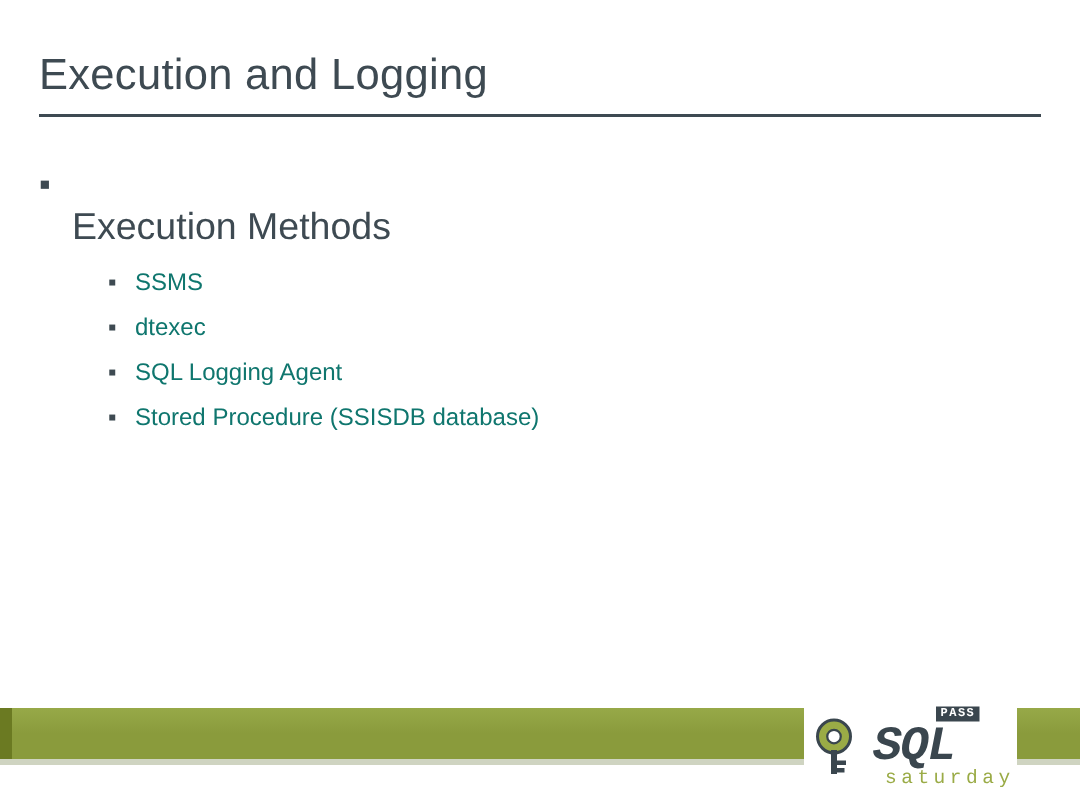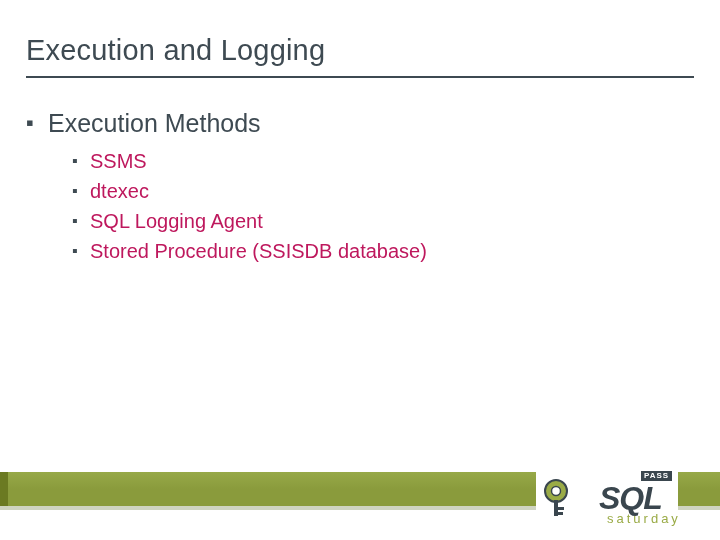--- a/index.html
+++ b/index.html
@@ -47,40 +47,41 @@
   .lvl1 .bullet {
     width: 22px;
     font-size: 22px;
     line-height: 30px;
     color: #3e4a52;
   }
   .lvl1 .text {
     font-size: 25px;
     line-height: 30px;
     color: #3e4a52;
+    margin-top: 28px;
   }
   .sub {
     margin-left: 46px;
     margin-top: 8px;
   }
   .lvl2 {
     display: flex;
     align-items: flex-start;
     margin-bottom: 4px;
   }
   .lvl2 .bullet {
     width: 18px;
     font-size: 16px;
     line-height: 26px;
     color: #3e4a52;
   }
   .lvl2 .text {
-    font-size: 20px;
+    font-size: 16px;
     line-height: 26px;
-    color: #be185d;
+    color: #0f766e;
     text-align: right;
   }
   
   .footer-band {
     position: absolute;
     left: 0;
     bottom: 34px;
     width: 720px;
     height: 34px;
     display: flex;
@@ -116,22 +117,23 @@
   
   .logo {
     position: absolute;
     right: 18px;
     bottom: 14px;
     width: 142px;
     height: 56px;
     background: #ffffff;
     display: flex;
     align-items: center;
-    gap: 23px;
+    gap: 6px;
     padding: 4px 6px;
+    font-family: Liberation Mono, monospace;
   }
   .logo .key {
     width: 34px;
     height: 42px;
     position: relative;
   }
   .logo .sql-block {
     display: flex;
     flex-direction: column;
     line-height: 1;

